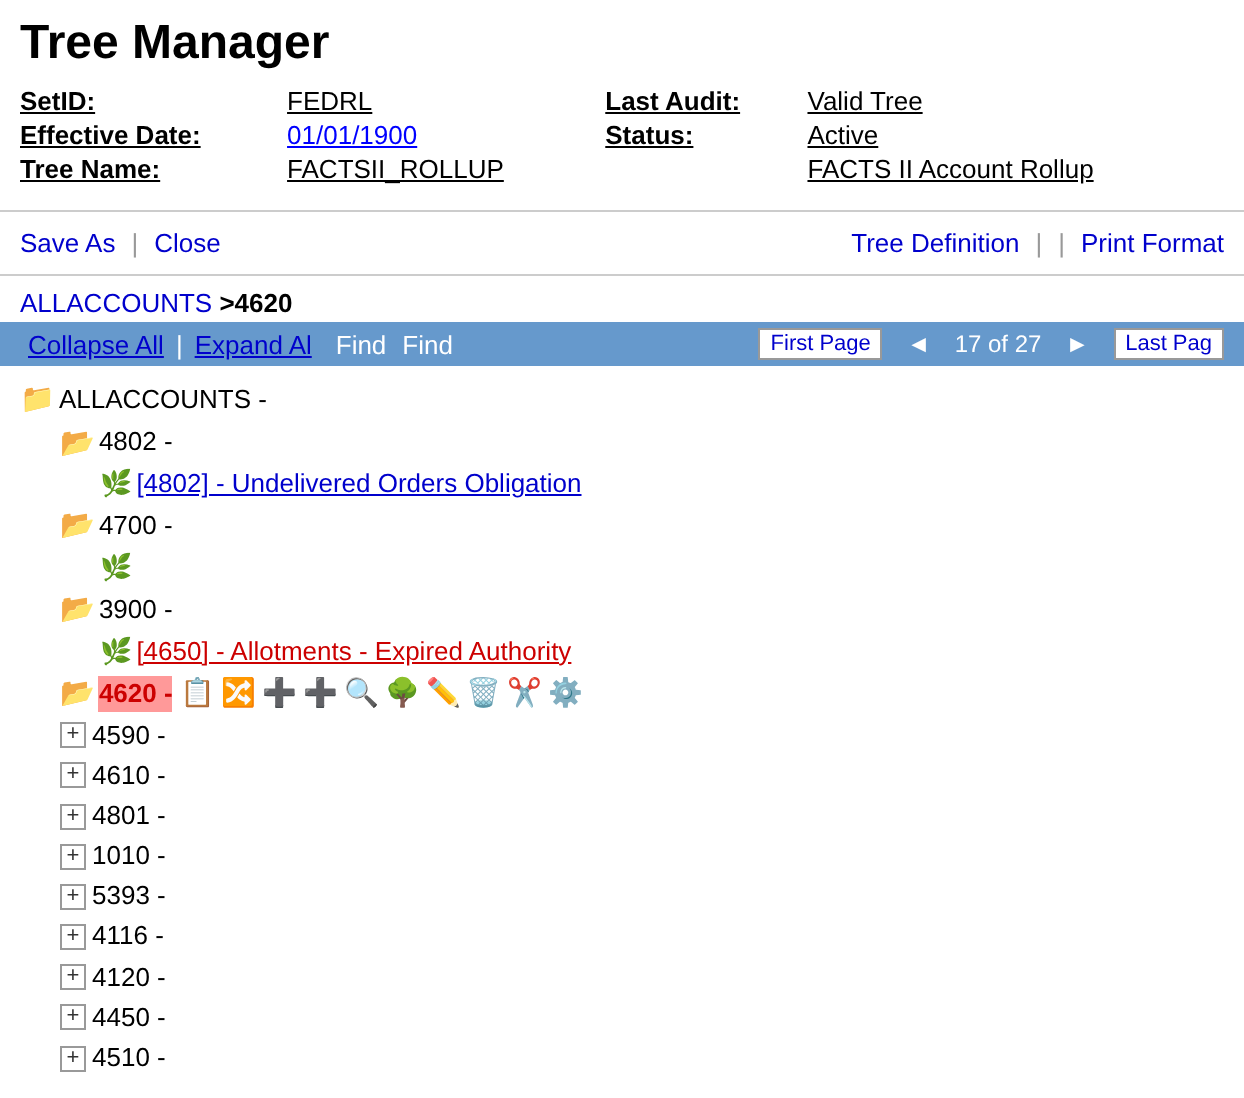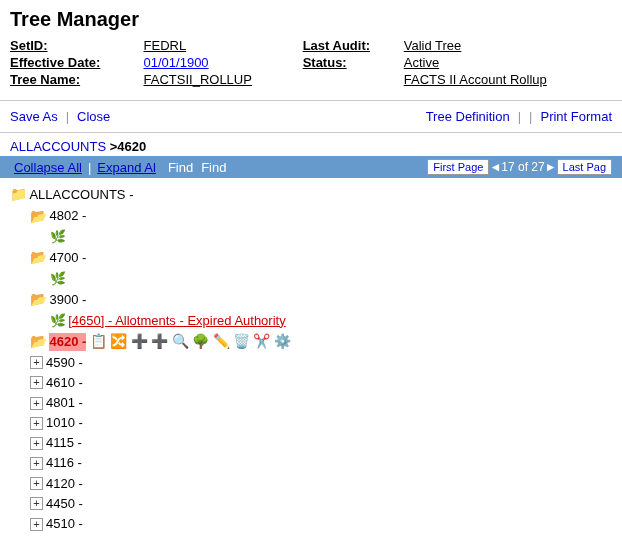--- a/index.html
+++ b/index.html
@@ -9,21 +9,21 @@
       background: #fff;
       color: #000;
       width: 622px;
       min-height: 549px;
     }
     .page-header {
       background: #fff;
       padding: 8px 10px 4px 10px;
     }
     .page-title {
-      font-size: 20px;
+      font-size: 24px;
       font-weight: bold;
       color: #000;
       margin-bottom: 6px;
     }
     .meta-table {
       width: 100%;
       border-collapse: collapse;
       margin-bottom: 4px;
     }
     .meta-table td {
@@ -95,21 +95,21 @@
     }
     .tree-toolbar .find-label {
       color: #fff;
       margin-left: 8px;
       font-size: 13px;
     }
     .pagination {
       margin-left: auto;
       display: flex;
       align-items: center;
-      gap: 0;
+      gap: 12px;
       color: #fff;
       font-size: 12px;
     }
     .pagination .page-link {
       color: #00c;
       background: #fff;
       border: 1px solid #999;
       padding: 1px 5px;
       font-size: 11px;
       cursor: pointer;
@@ -259,20 +259,21 @@
     <span class="node-label">ALLACCOUNTS -</span>
   </div>
 
   <div class="tree-node" style="padding-left:20px;">
     <span class="folder-icon">📂</span>
     <span class="node-label">4802 -</span>
   </div>
 
   <div class="tree-node" style="padding-left:40px;">
     <span class="leaf-icon">🌿</span>
+    <span class="node-label link">[4802] - Undelivered Orders Obligation</span>
   </div>
 
   <div class="tree-node" style="padding-left:20px;">
     <span class="folder-icon">📂</span>
     <span class="node-label">4700 -</span>
   </div>
 
   <div class="tree-node" style="padding-left:40px;">
     <span class="leaf-icon">🌿</span>
   </div>
@@ -315,21 +316,21 @@
   <div class="tree-node" style="padding-left:20px;">
     <span class="expand-box">+</span>
     <span class="node-label">4801 -</span>
   </div>
   <div class="tree-node" style="padding-left:20px;">
     <span class="expand-box">+</span>
     <span class="node-label">1010 -</span>
   </div>
   <div class="tree-node" style="padding-left:20px;">
     <span class="expand-box">+</span>
-    <span class="node-label">4115 -</span>
+    <span class="node-label">5393 -</span>
   </div>
   <div class="tree-node" style="padding-left:20px;">
     <span class="expand-box">+</span>
     <span class="node-label">4116 -</span>
   </div>
   <div class="tree-node" style="padding-left:20px;">
     <span class="expand-box">+</span>
     <span class="node-label">4120 -</span>
   </div>
   <div class="tree-node" style="padding-left:20px;">

